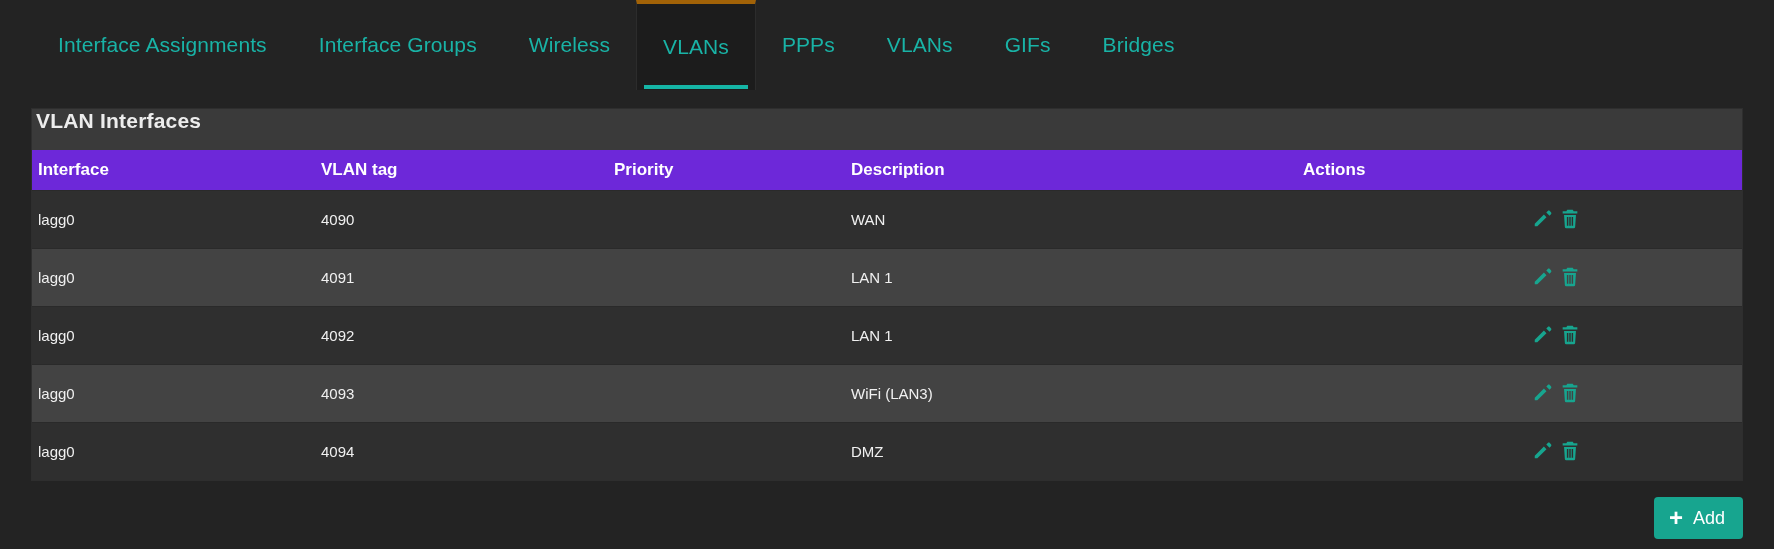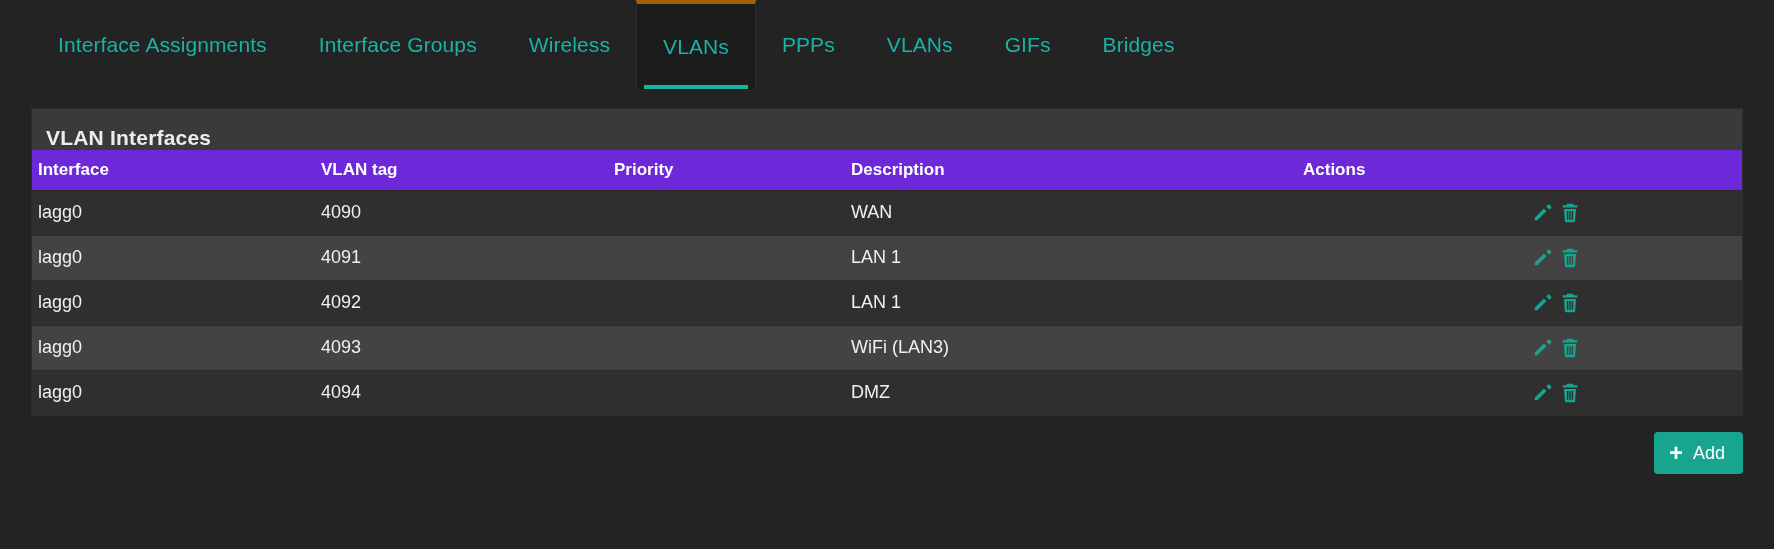--- a/index.html
+++ b/index.html
@@ -54,22 +54,22 @@
   
   .panel {
     margin: 18px 31px 0 31px;
     border: 1px solid #2e2e2e;
     background: #2e2e2e;
   }
   .panel-heading {
     background: #3a3a3a;
     height: 41px;
     display: flex;
-    align-items: flex-end;
-    padding-left: 14px;
+    align-items: flex-start;
+    padding-left: 4px;
   }
   .panel-title {
     color: #ededed;
     font-size: 21px;
     font-weight: bold;
     letter-spacing: 0.2px;
   }
 
   
   table.vlan-table {
@@ -82,22 +82,22 @@
     color: #ffffff;
     font-size: 17px;
     font-weight: bold;
     text-align: left;
     height: 40px;
     padding: 0 0 0 6px;
     vertical-align: middle;
   }
   table.vlan-table tbody td {
     color: #f0f0f0;
-    font-size: 18px;
-    height: 45px;
+    font-size: 15px;
+    height: 58px;
     padding: 0 0 0 6px;
     vertical-align: middle;
     border-top: 1px solid #2a2a2a;
   }
   table.vlan-table tbody tr.row-even td { background: #2f2f2f; }
   table.vlan-table tbody tr.row-odd  td { background: #434343; }
 
   col.c-interface   { width: 283px; }
   col.c-vlantag     { width: 293px; }
   col.c-priority    { width: 237px; }

